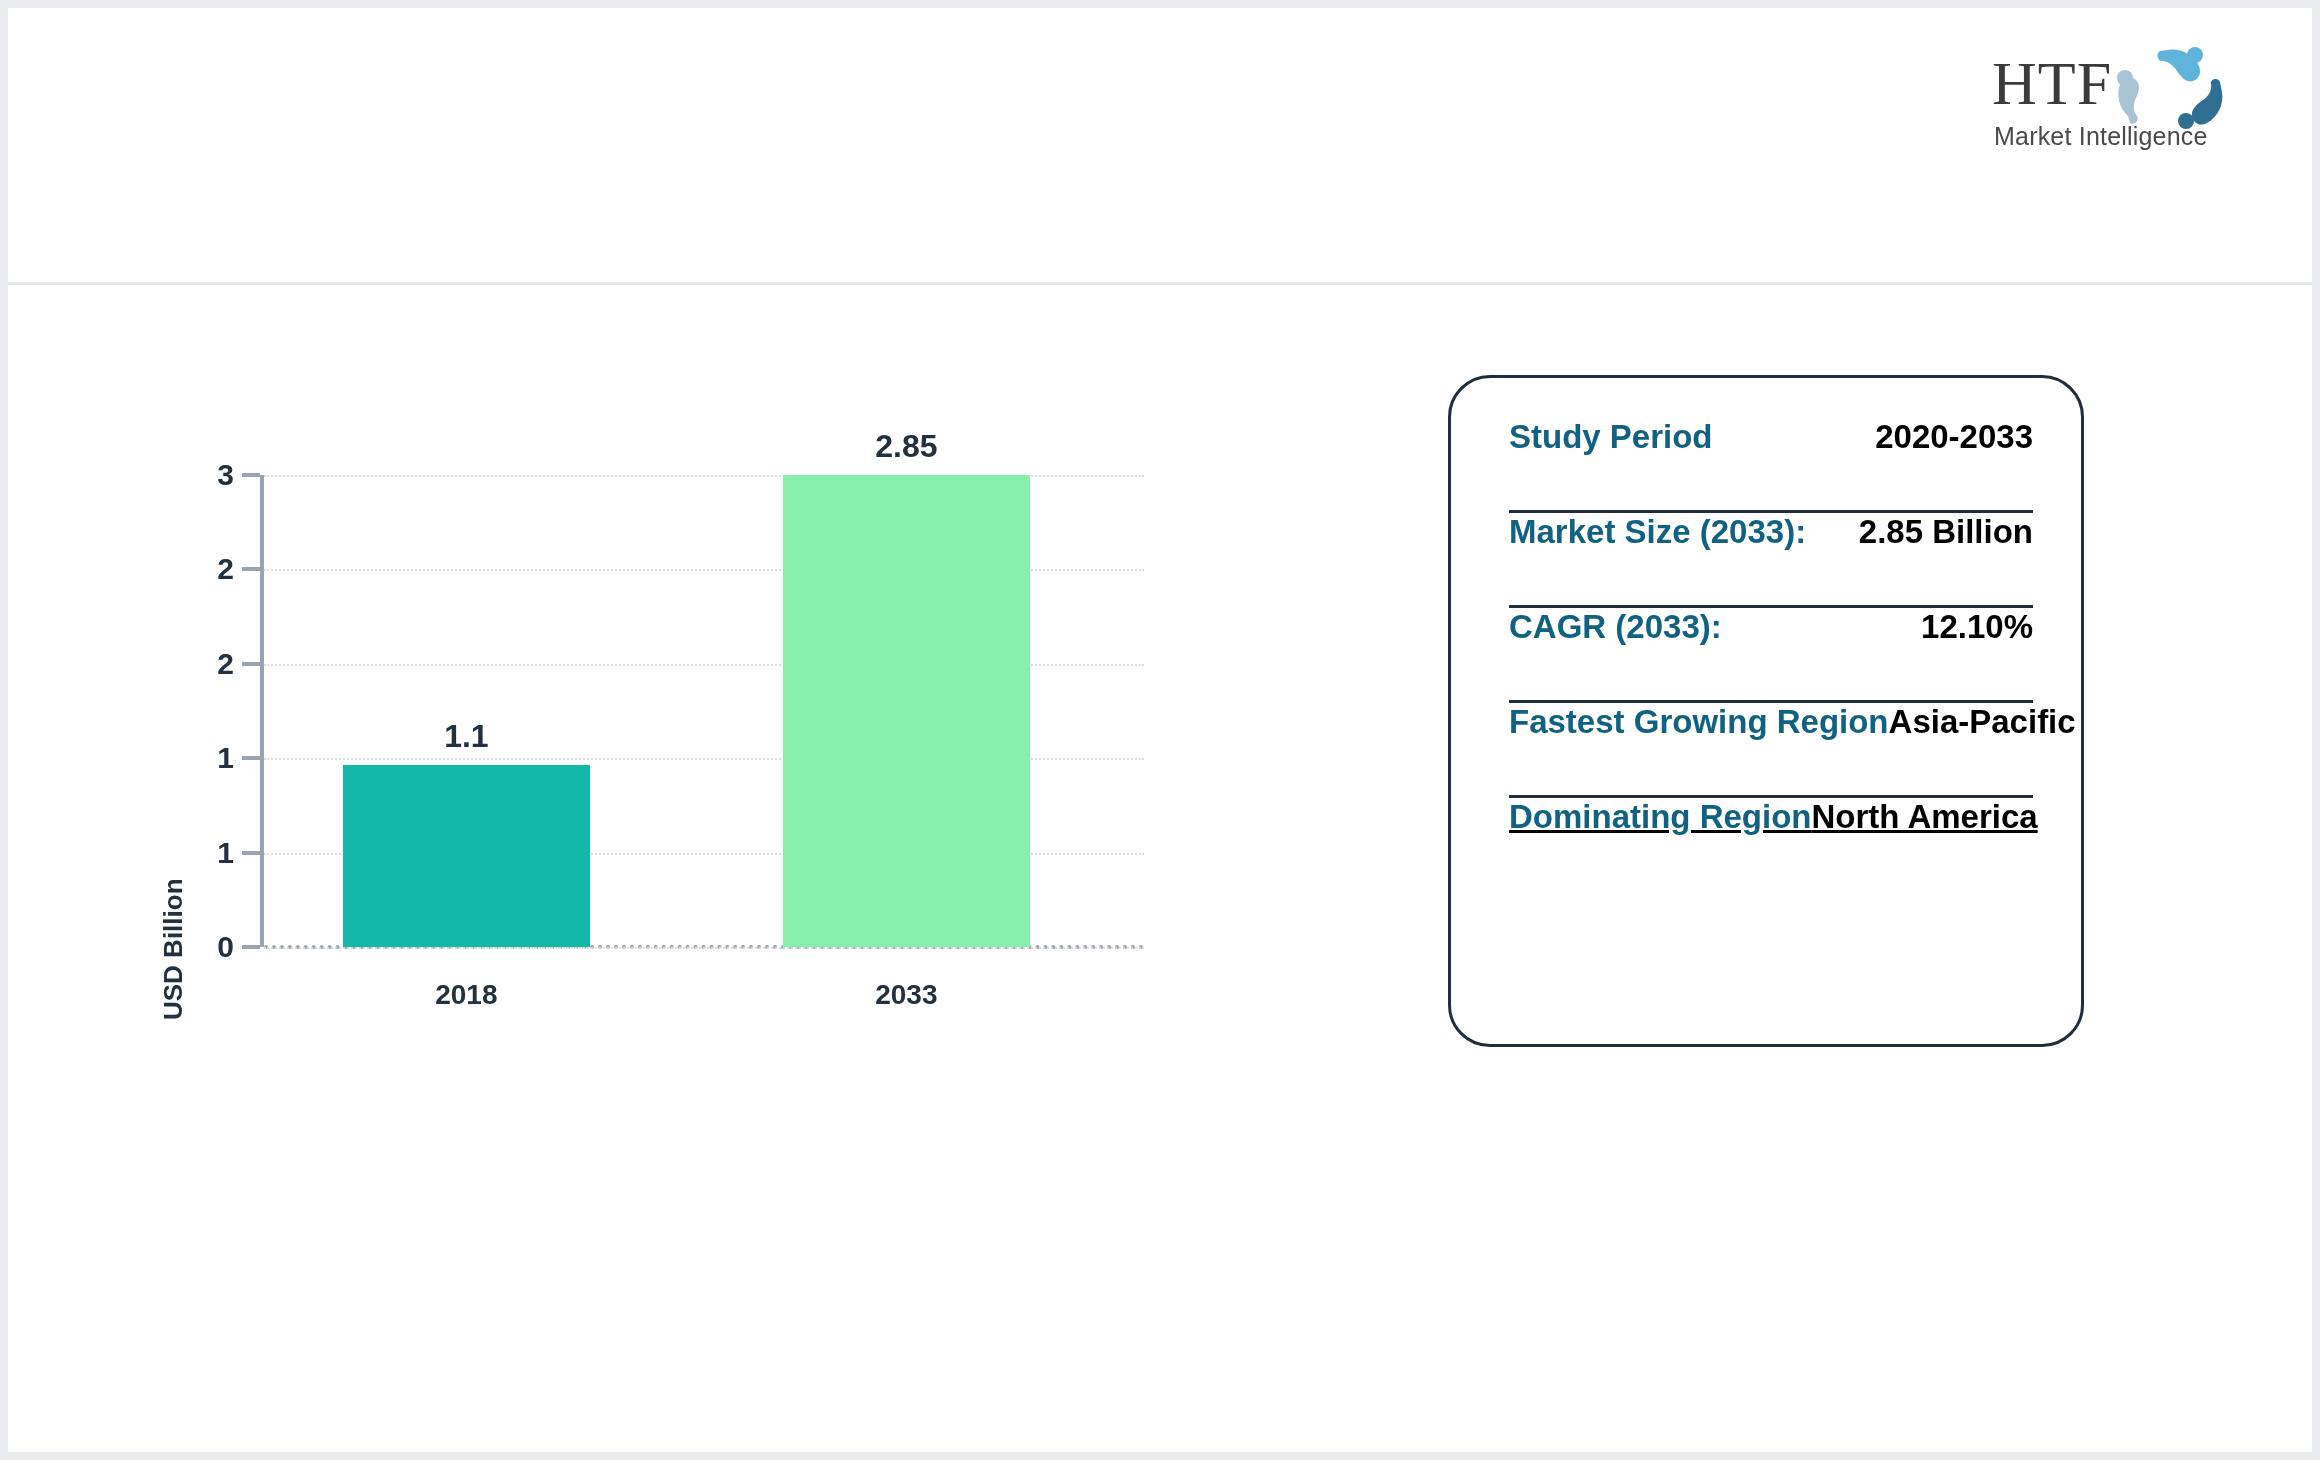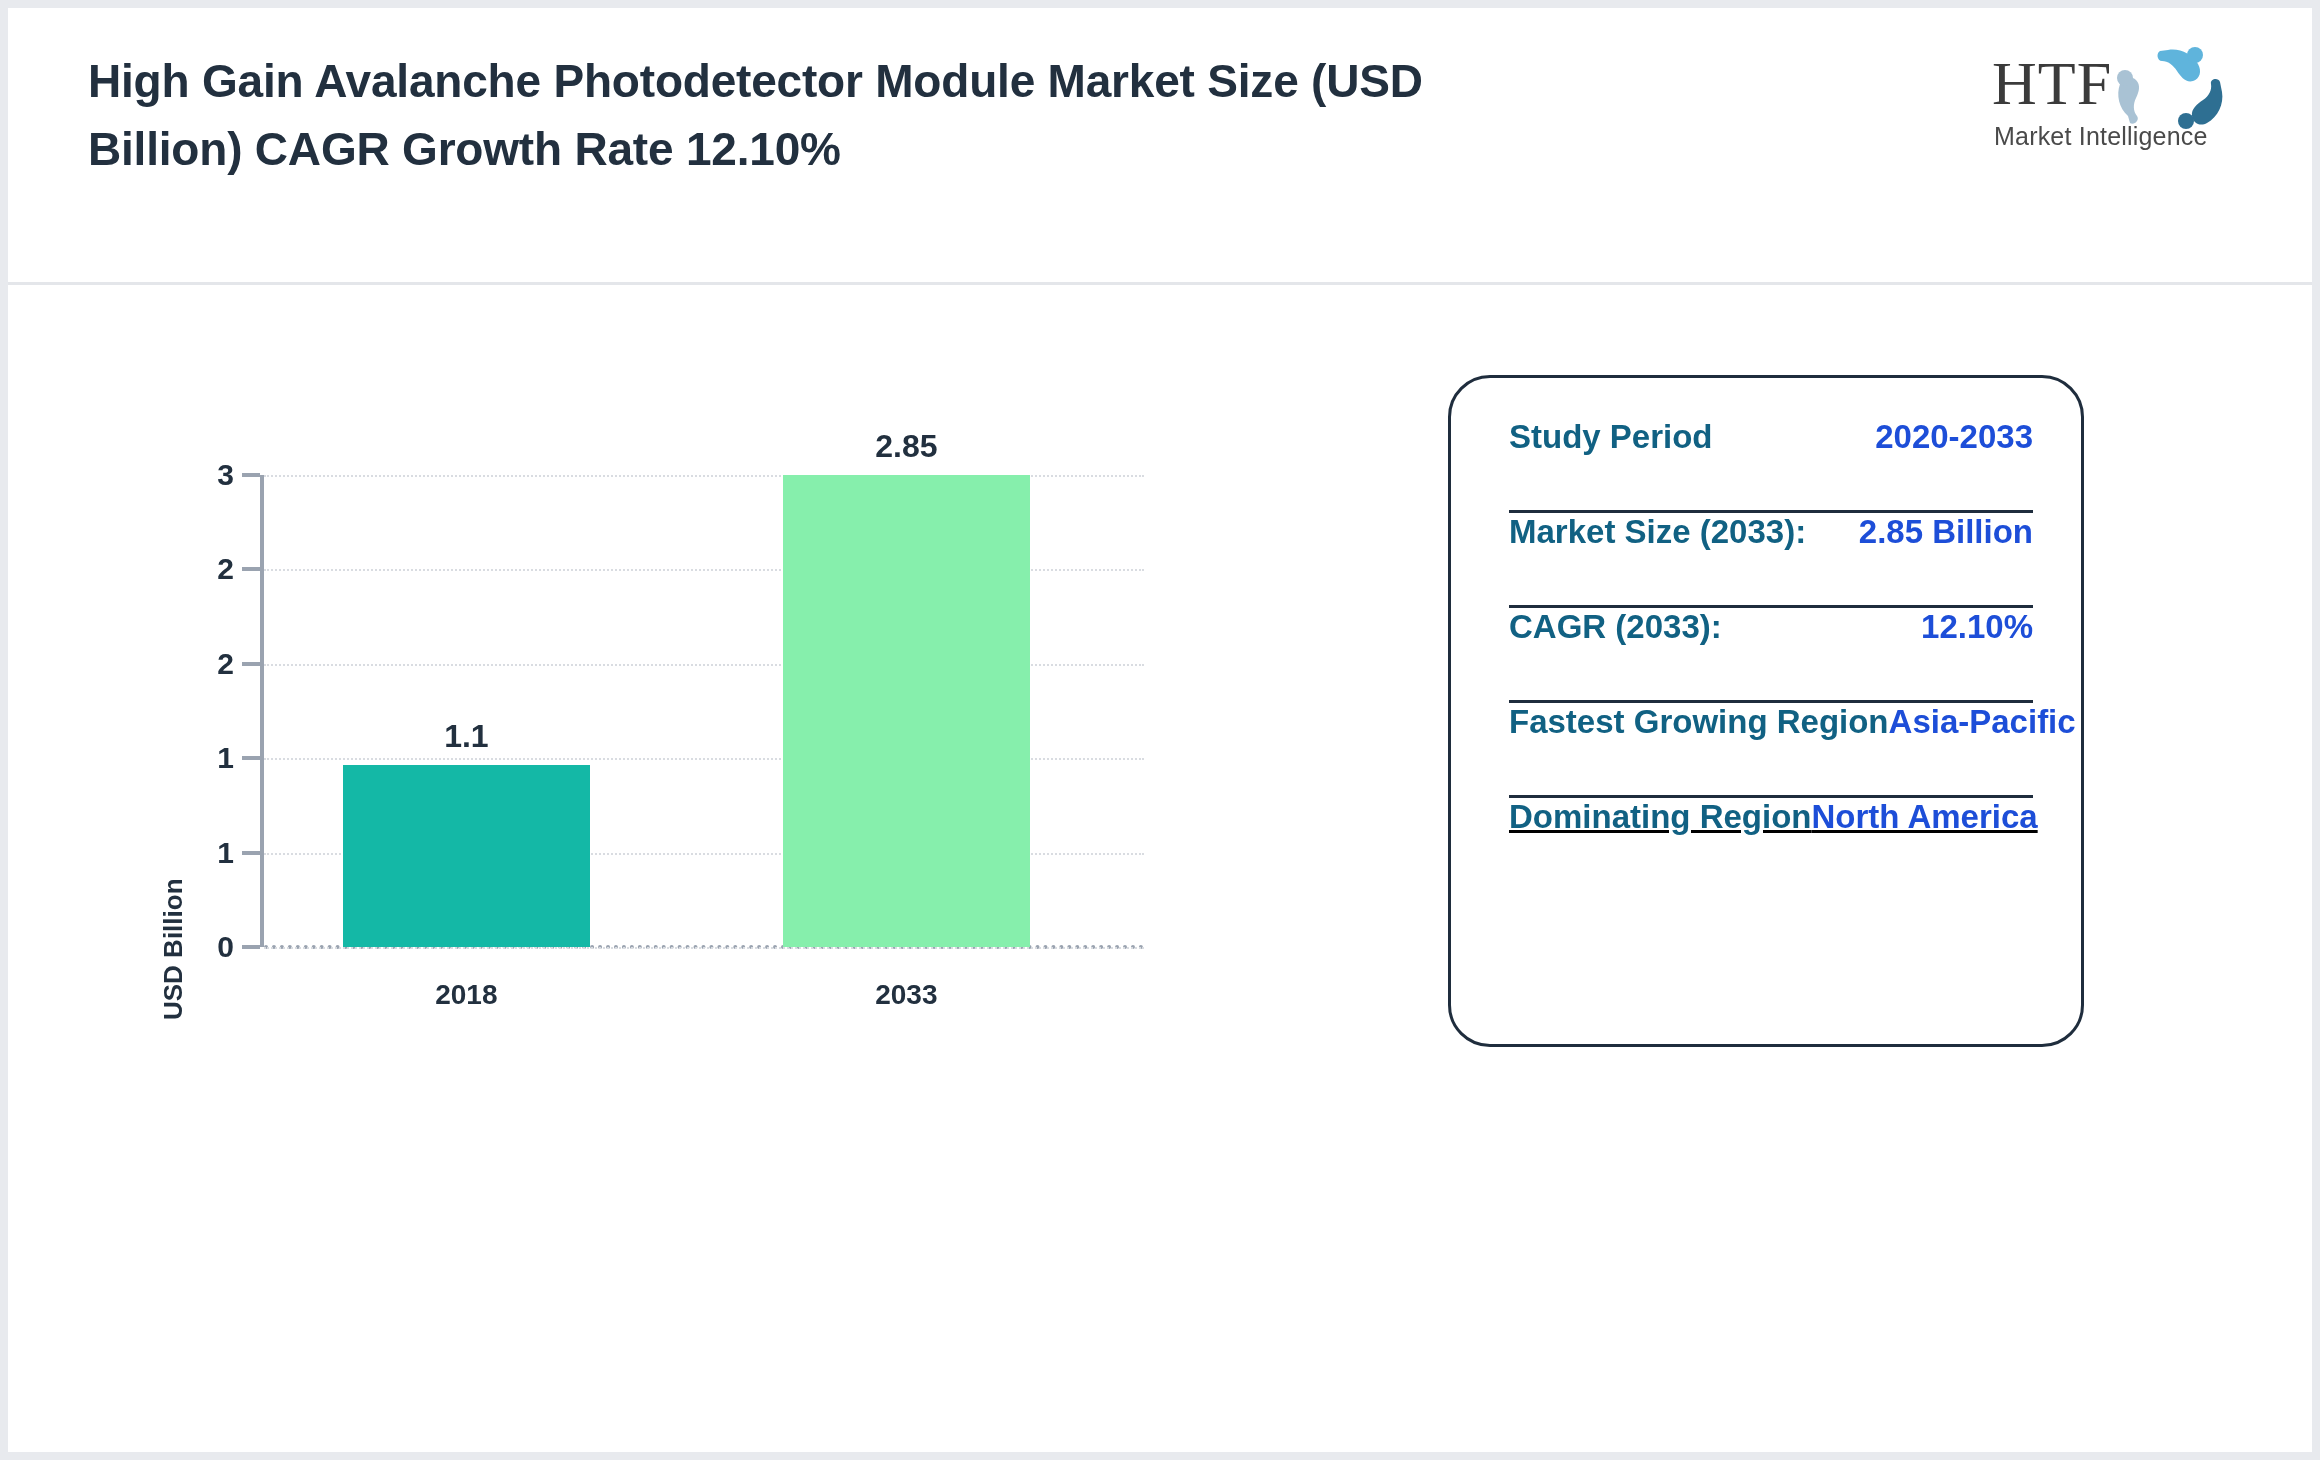--- a/index.html
+++ b/index.html
@@ -200,32 +200,31 @@
   }
   .info-label {
     font-size: 33px;
     font-weight: bold;
     color: #116183;
     white-space: nowrap;
   }
   .info-value {
     font-size: 33px;
     font-weight: bold;
-    color: #1d4ed8;
+    color: #000000;
     white-space: nowrap;
     text-align: right;
   }
 </style>
 </head>
 <body>
 
 <div id="page">
 
   <div id="header">
-    <div id="page-title">High Gain Avalanche Photodetector Module Market Size (USD Billion) CAGR Growth Rate 12.10%</div>
 
     <div id="logo">
       <div id="logo-wordmark">HTF</div>
       <div id="logo-sub">Market Intelligence</div>
       <svg id="logo-mark" viewBox="0 0 118 86">
         <g>
           <path d="M58 4 C70 2 82 8 88 18 C92 25 90 33 83 35 C76 37 71 31 67 25 C63 19 58 15 52 15 C47 15 46 7 50 5 Z" fill="#5fb4dc"></path>
           <circle cx="85" cy="9" r="8" fill="#5fb4dc"></circle>
           <path d="M112 46 C114 58 108 71 97 77 C90 81 83 77 82 70 C81 63 87 58 93 54 C99 50 102 44 101 38 C100 33 108 31 110 36 Z" fill="#2e6f92"></path>
           <circle cx="76" cy="75" r="8" fill="#2e6f92"></circle>

